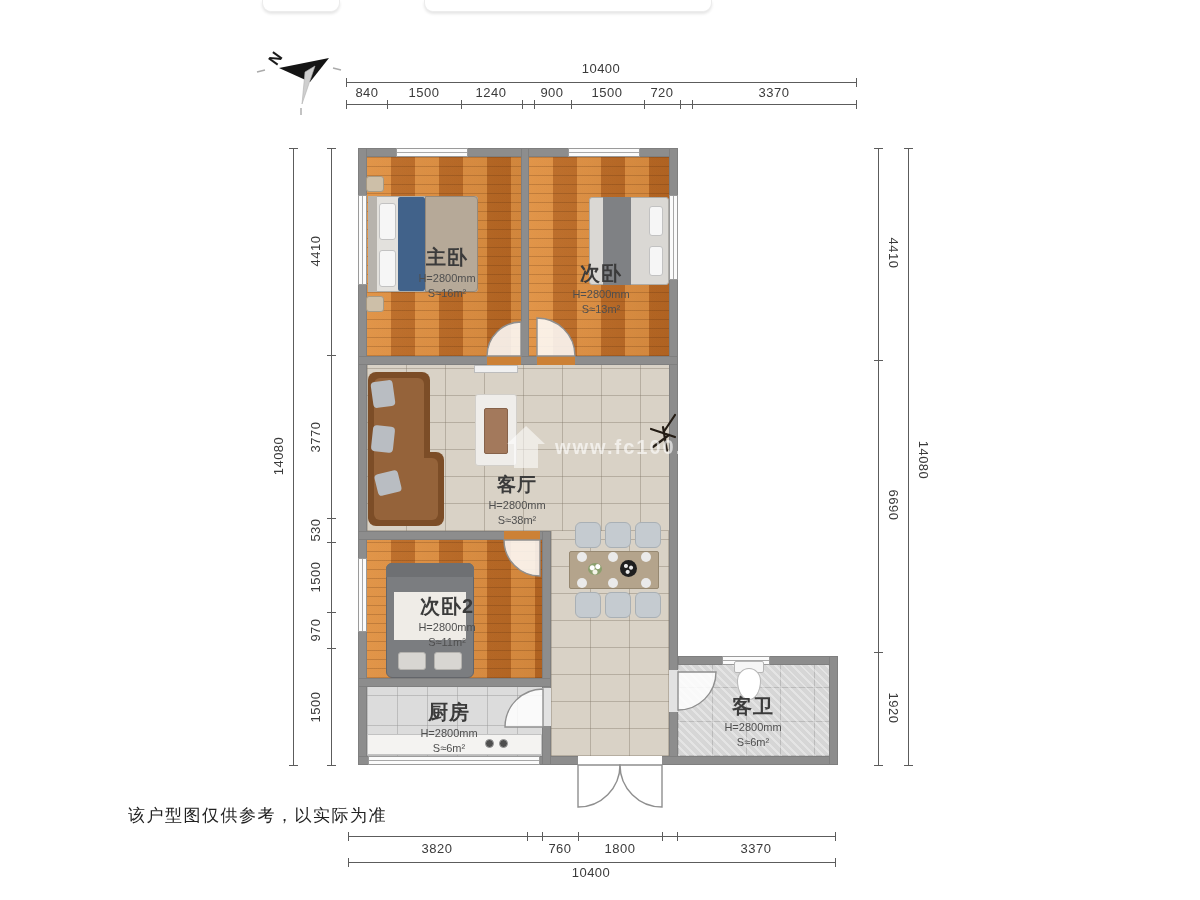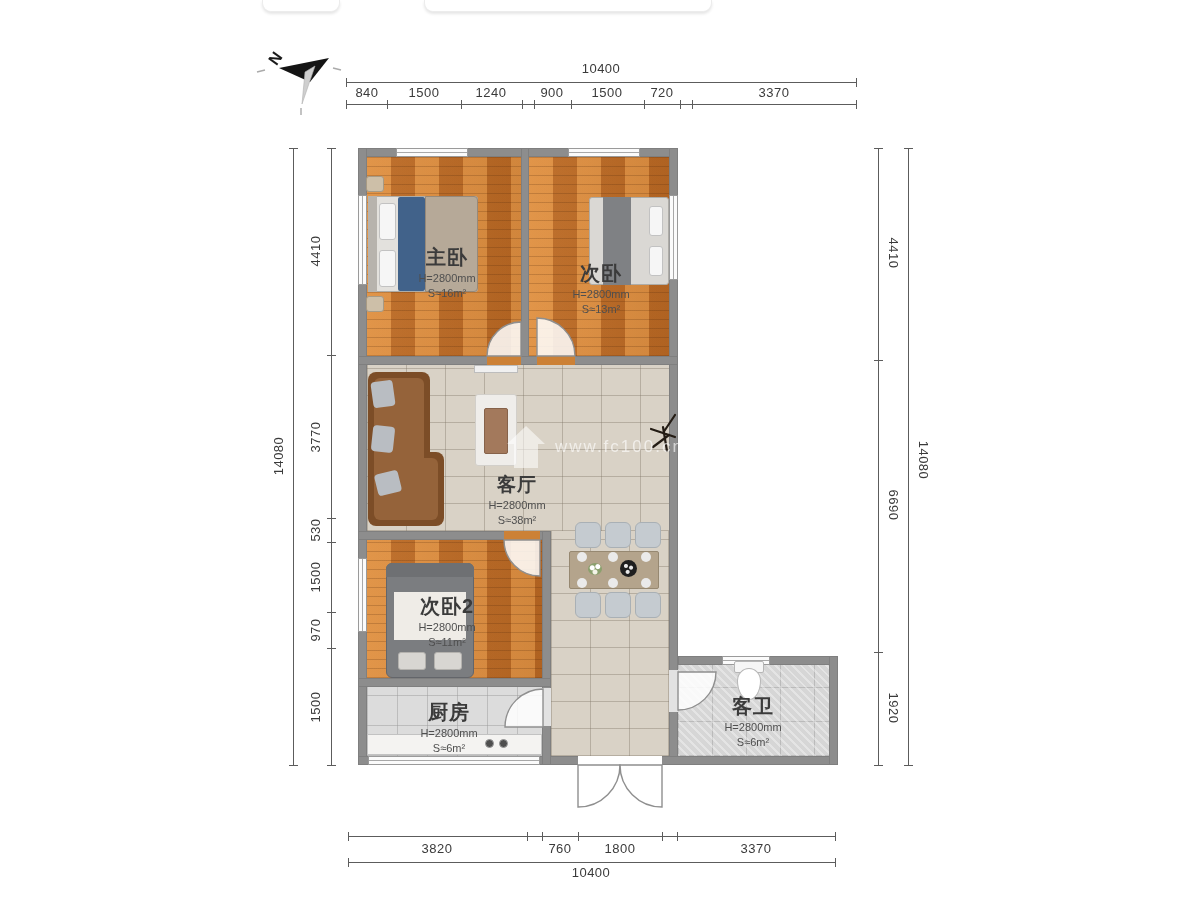--- a/index.html
+++ b/index.html
@@ -47,21 +47,21 @@
   .rot-l{transform:rotate(-90deg);}
   .rot-r{transform:rotate(90deg);}
   
   .furn{position:absolute;box-sizing:border-box;}
   
   .top-card{position:absolute;top:0;height:11px;background:#ffffff;border:1px solid #ececec;border-top:none;
     border-radius:0 0 9px 9px;box-shadow:0 2px 3px rgba(0,0,0,.10);}
   .disclaimer{position:absolute;font-size:17px;color:#222222;letter-spacing:1.5px;}
   .watermark{position:absolute;color:rgba(255,255,255,.62);display:flex;align-items:center;pointer-events:none;}
   .wm-text1{font-size:25px;font-weight:bold;letter-spacing:4px;}
-  .wm-text2{font-size:17px;font-weight:normal;letter-spacing:2px;}
+  .wm-text2{font-size:20px;font-weight:bold;letter-spacing:2px;}
 </style>
 </head>
 <body>
 
 <div id="stage">
 
   <div class="top-card" style="left:262px;width:76px;"></div>
   <div class="top-card" style="left:424px;width:286px;"></div>
 
   <div class="floor-wood" style="left:367px;top:157px;width:154px;height:199px;"></div>
@@ -286,14 +286,15 @@
   <div class="tick-h" style="left:874px;top:652px;"></div>
     <div class="tick-h" style="left:874px;top:765px;"></div>
   <div class="dim-label rot-r" style="left:863px;top:246px;">4410</div>
   <div class="dim-label rot-r" style="left:863px;top:498px;">6690</div>
   <div class="dim-label rot-r" style="left:863px;top:701px;">1920</div>
   <div class="dline" style="left:908px;top:148px;width:1px;height:617px;"></div>
   <div class="tick-h" style="left:904px;top:148px;"></div>
     <div class="tick-h" style="left:904px;top:765px;"></div>
   <div class="dim-label rot-r" style="left:893px;top:453px;">14080</div>
 
+  <div class="disclaimer" style="left:128px;top:804px;">该户型图仅供参考，以实际为准</div>
 
 </div>
 
 </body></html>

